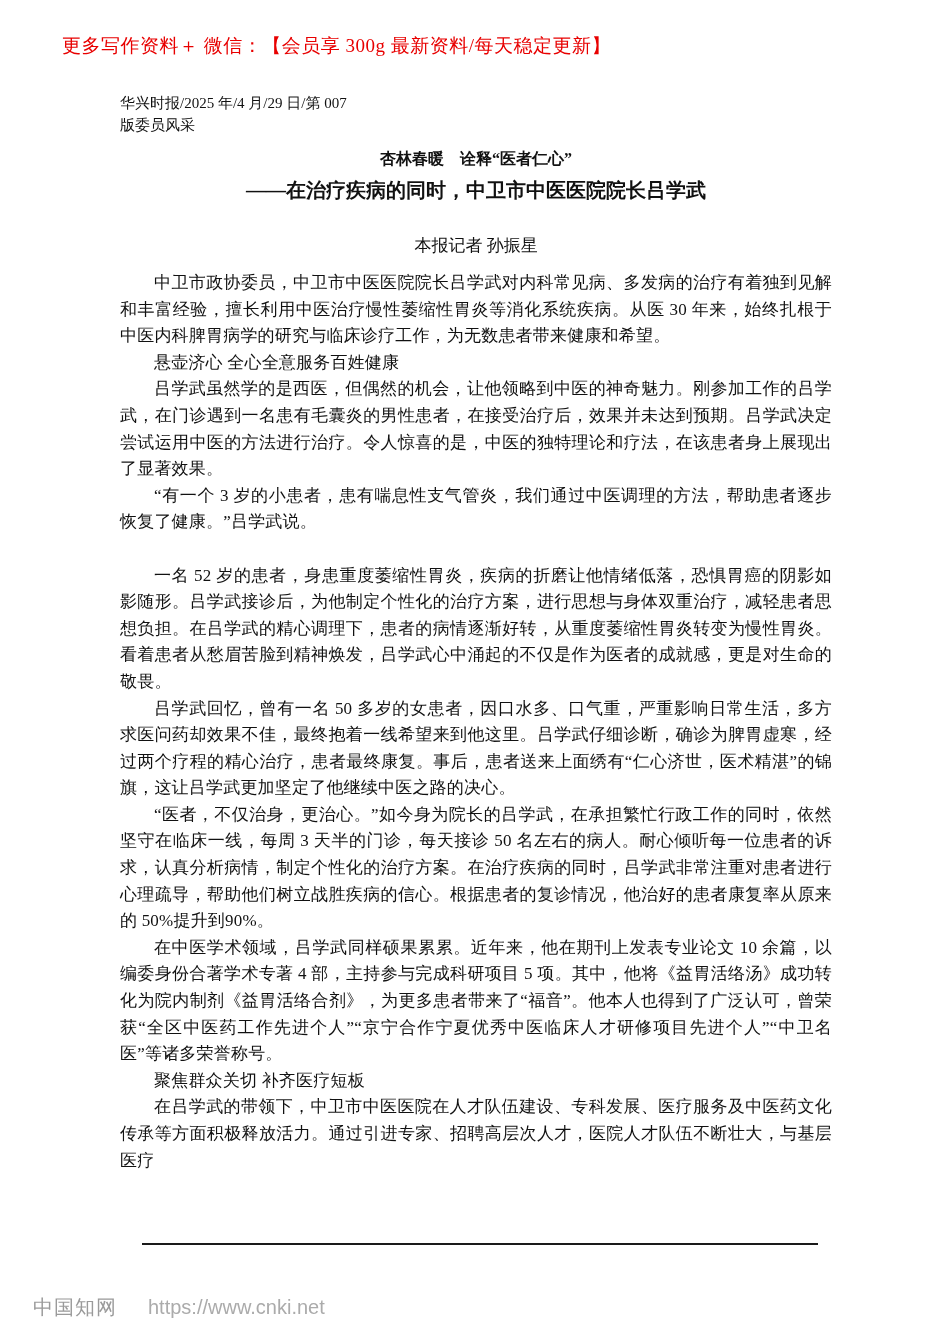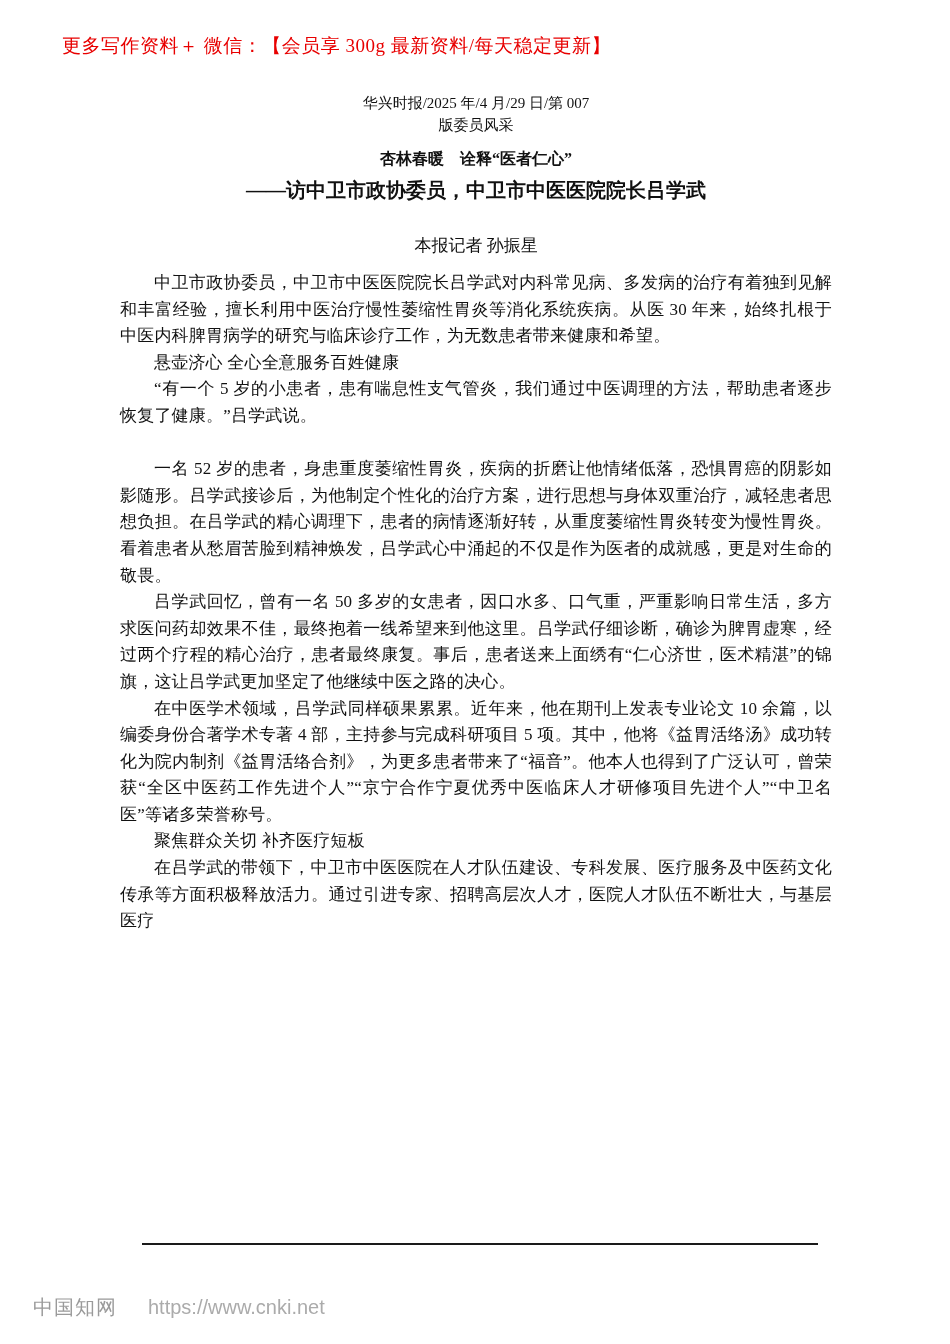--- a/index.html
+++ b/index.html
@@ -28,21 +28,20 @@
   .content {
     position: absolute;
     left: 120px;
     top: 92px;
     width: 712px;
   }
   .meta-line {
     font-size: 15px;
     line-height: 22px;
     margin: 0;
-    text-align: center;
   }
   .article-title {
     margin: 8px 0 0 0;
     text-align: center;
     font-size: 16px;
     font-weight: bold;
     line-height: 30px;
   }
   .article-subtitle {
     margin: 2px 0 0 0;
@@ -108,31 +107,33 @@
 <body>
 
 <div class="banner" style="color: rgb(232, 0, 0);">更多写作资料＋ 微信：【会员享 300g 最新资料/每天稳定更新】</div>
 
 <div class="content">
   <p class="meta-line">华兴时报/2025 年/4 月/29 日/第 007</p>
   <p class="meta-line">版委员风采</p>
 
   <h1 class="article-title">杏林春暖　诠释“医者仁心”</h1>
 
-  <h2 class="article-subtitle">——访中卫市政协委员，中卫市中医医院院长吕学武</h2>
+  <h2 class="article-subtitle">——在治疗疾病的同时，中卫市中医医院院长吕学武</h2>
 
   <p class="byline">本报记者 孙振星</p>
 
   <div class="article-body">
       <p class="para body">中卫市政协委员，中卫市中医医院院长吕学武对内科常见病、多发病的治疗有着独到见解和丰富经验，擅长利用中医治疗慢性萎缩性胃炎等消化系统疾病。从医 30 年来，始终扎根于中医内科脾胃病学的研究与临床诊疗工作，为无数患者带来健康和希望。</p>
       <p class="para subhead">悬壶济心 全心全意服务百姓健康</p>
-      <p class="para body">“有一个 5 岁的小患者，患有喘息性支气管炎，我们通过中医调理的方法，帮助患者逐步恢复了健康。”吕学武说。</p>
+      <p class="para body">吕学武虽然学的是西医，但偶然的机会，让他领略到中医的神奇魅力。刚参加工作的吕学武，在门诊遇到一名患有毛囊炎的男性患者，在接受治疗后，效果并未达到预期。吕学武决定尝试运用中医的方法进行治疗。令人惊喜的是，中医的独特理论和疗法，在该患者身上展现出了显著效果。</p>
+      <p class="para body">“有一个 3 岁的小患者，患有喘息性支气管炎，我们通过中医调理的方法，帮助患者逐步恢复了健康。”吕学武说。</p>
       <p class="para spacer"></p>
       <p class="para body">一名 52 岁的患者，身患重度萎缩性胃炎，疾病的折磨让他情绪低落，恐惧胃癌的阴影如影随形。吕学武接诊后，为他制定个性化的治疗方案，进行思想与身体双重治疗，减轻患者思想负担。在吕学武的精心调理下，患者的病情逐渐好转，从重度萎缩性胃炎转变为慢性胃炎。看着患者从愁眉苦脸到精神焕发，吕学武心中涌起的不仅是作为医者的成就感，更是对生命的敬畏。</p>
       <p class="para body">吕学武回忆，曾有一名 50 多岁的女患者，因口水多、口气重，严重影响日常生活，多方求医问药却效果不佳，最终抱着一线希望来到他这里。吕学武仔细诊断，确诊为脾胃虚寒，经过两个疗程的精心治疗，患者最终康复。事后，患者送来上面绣有“仁心济世，医术精湛”的锦旗，这让吕学武更加坚定了他继续中医之路的决心。</p>
+      <p class="para body">“医者，不仅治身，更治心。”如今身为院长的吕学武，在承担繁忙行政工作的同时，依然坚守在临床一线，每周 3 天半的门诊，每天接诊 50 名左右的病人。耐心倾听每一位患者的诉求，认真分析病情，制定个性化的治疗方案。在治疗疾病的同时，吕学武非常注重对患者进行心理疏导，帮助他们树立战胜疾病的信心。根据患者的复诊情况，他治好的患者康复率从原来的 50%提升到90%。</p>
       <p class="para body">在中医学术领域，吕学武同样硕果累累。近年来，他在期刊上发表专业论文 10 余篇，以编委身份合著学术专著 4 部，主持参与完成科研项目 5 项。其中，他将《益胃活络汤》成功转化为院内制剂《益胃活络合剂》，为更多患者带来了“福音”。他本人也得到了广泛认可，曾荣获“全区中医药工作先进个人”“京宁合作宁夏优秀中医临床人才研修项目先进个人”“中卫名医”等诸多荣誉称号。</p>
       <p class="para subhead">聚焦群众关切 补齐医疗短板</p>
       <p class="para body">在吕学武的带领下，中卫市中医医院在人才队伍建设、专科发展、医疗服务及中医药文化传承等方面积极释放活力。通过引进专家、招聘高层次人才，医院人才队伍不断壮大，与基层医疗</p>
     </div>
 
 </div>
 
 <div class="footer-rule"></div>
 
 <div class="watermark">

